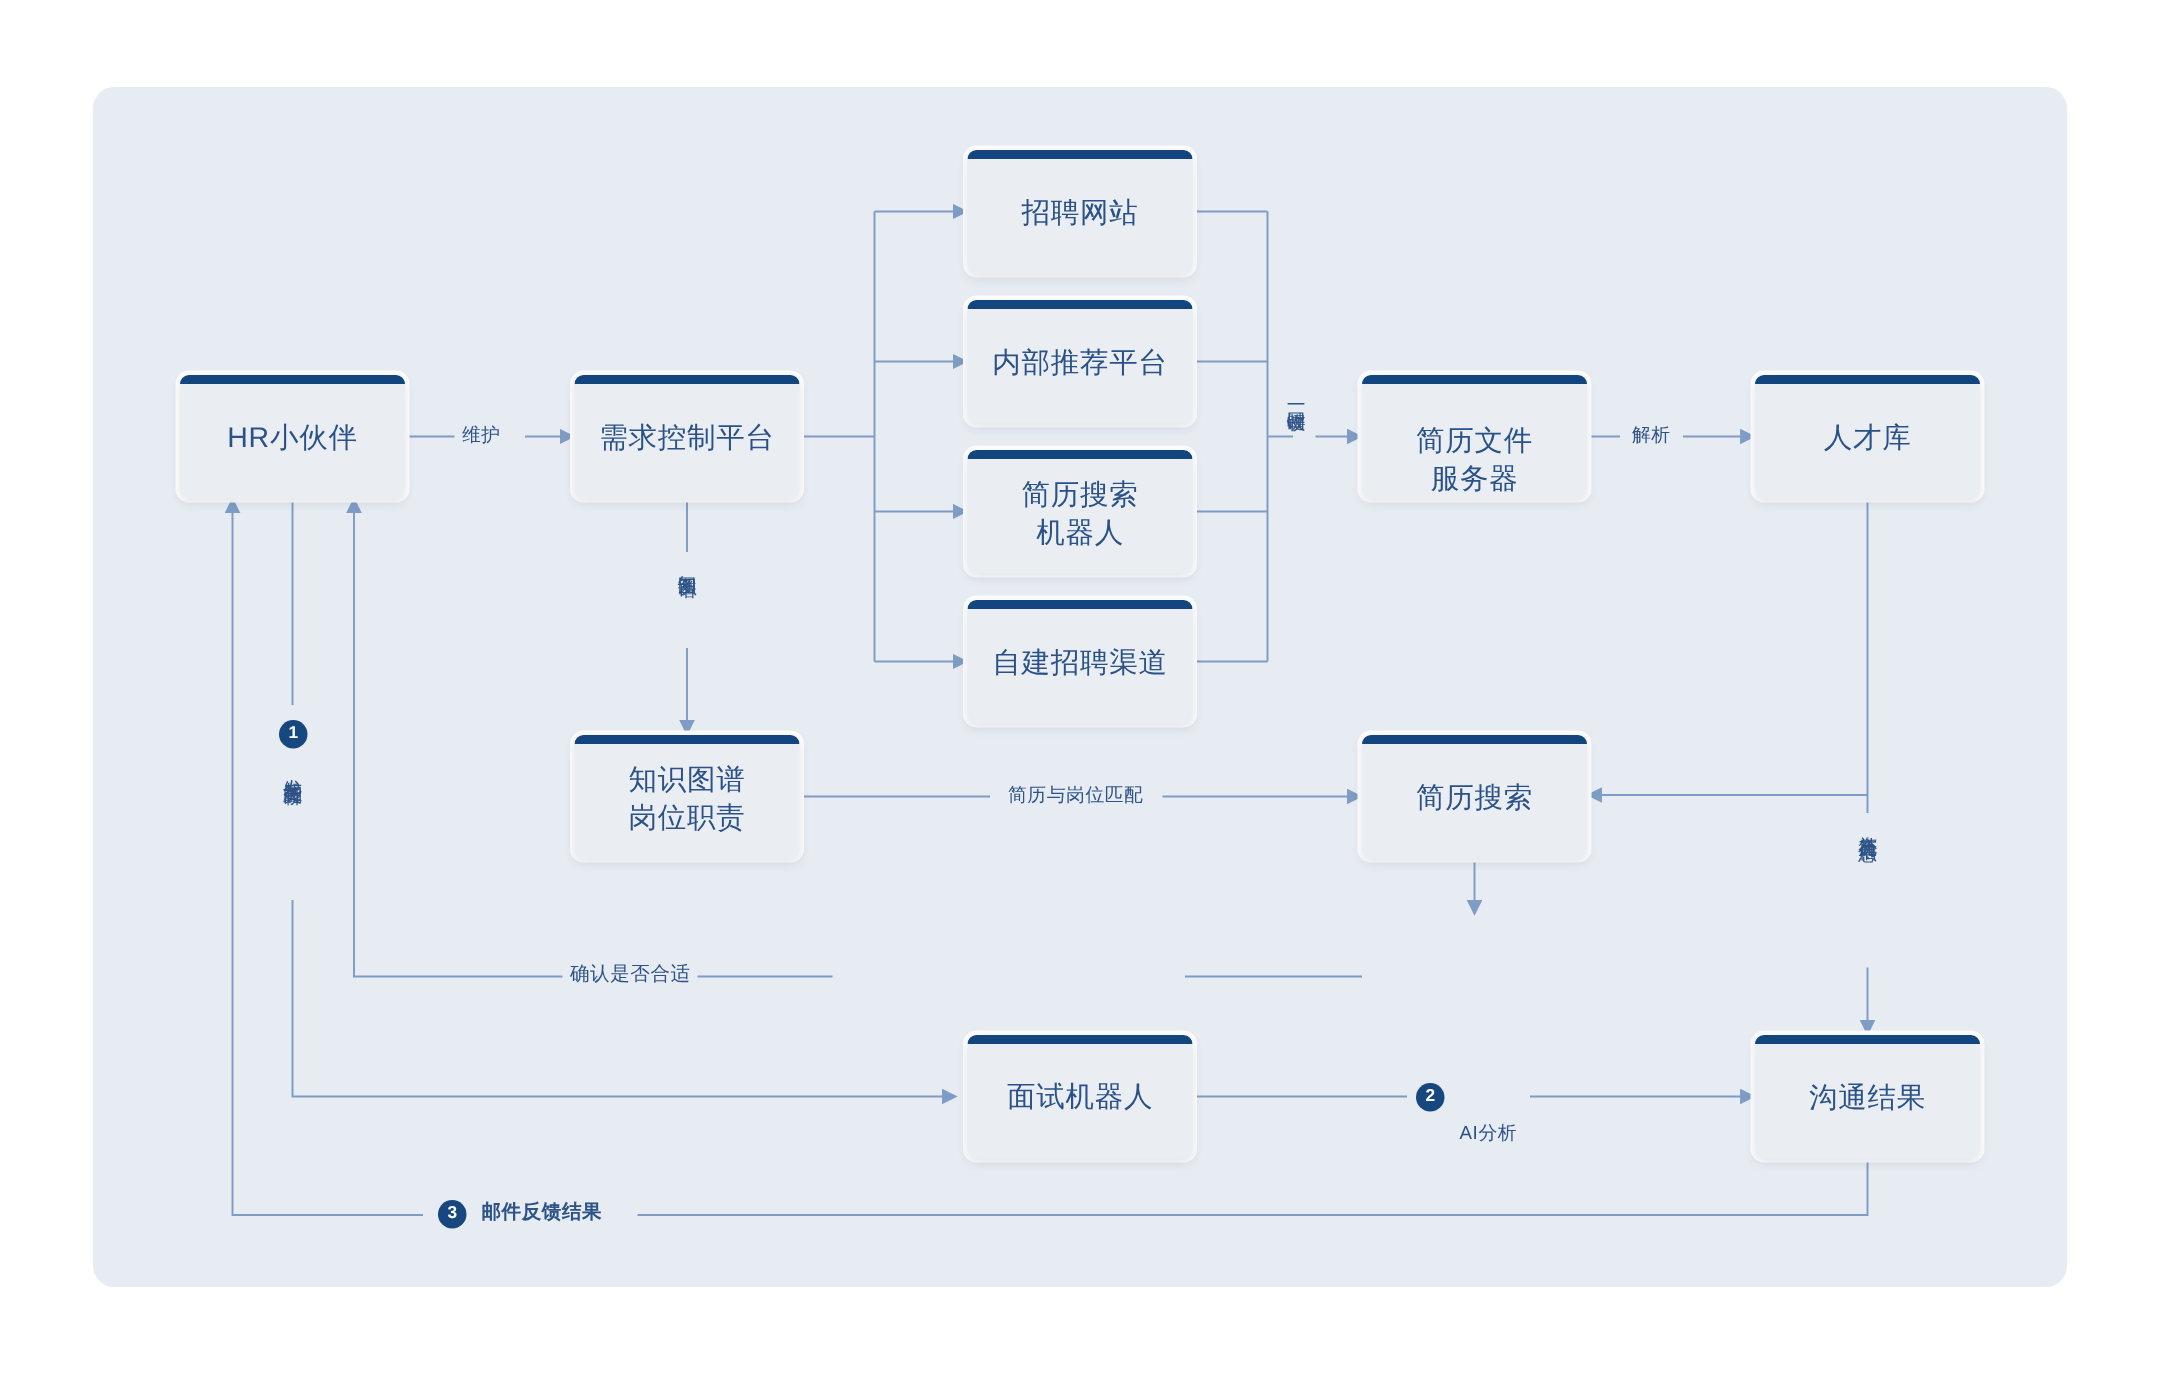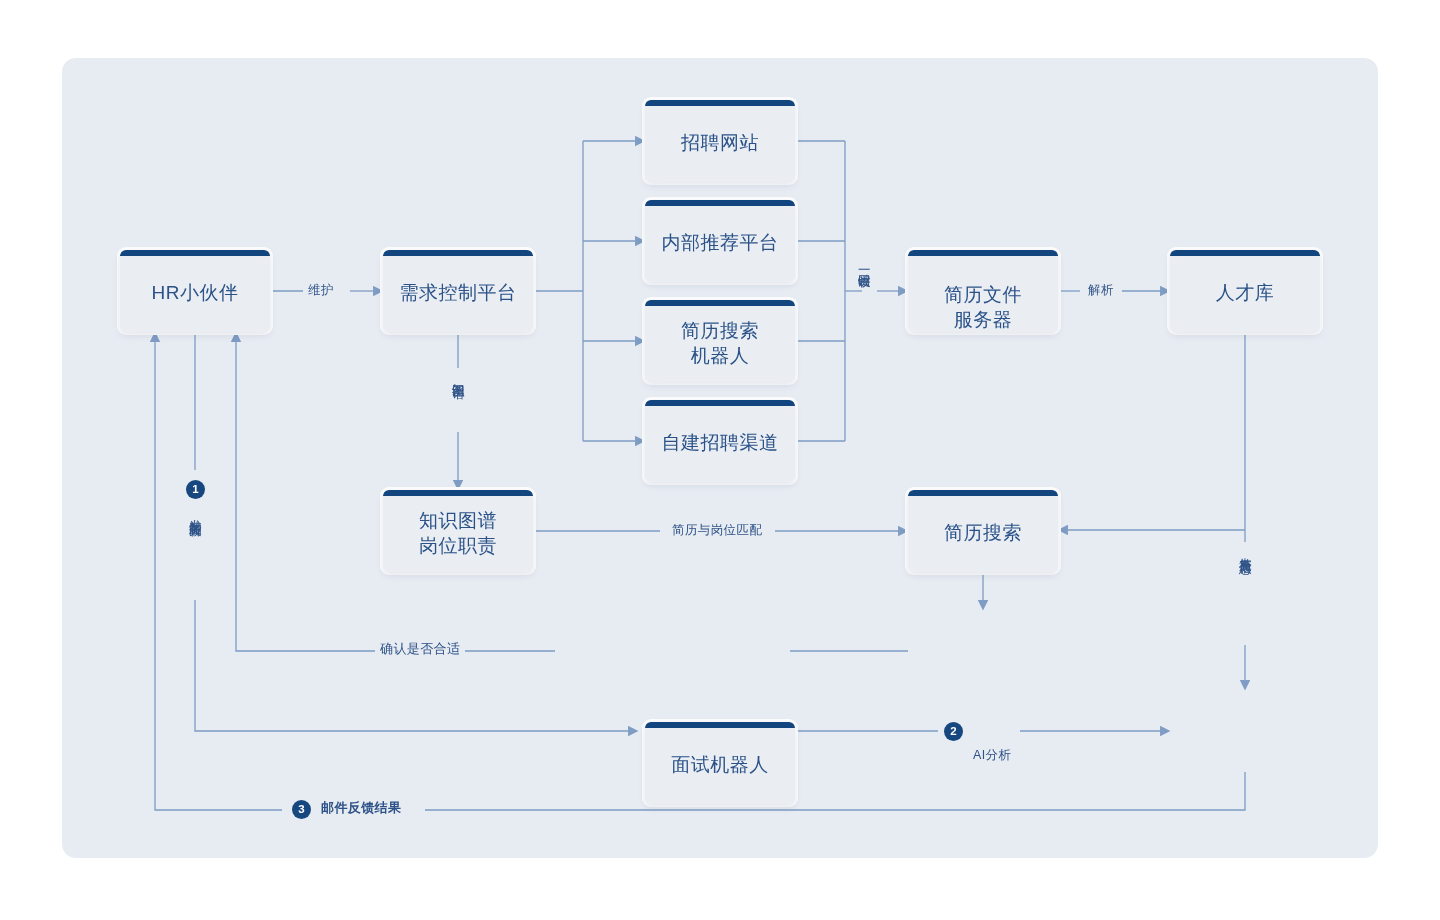--- a/index.html
+++ b/index.html
@@ -141,22 +141,25 @@
   <div class="node" style="left:1170px;top:250px;width:150px;height:82px;">
     <span class="nlab">人才库</span>
   </div>
   <div class="node" style="left:383px;top:490px;width:150px;height:82px;">
     <span class="nlab">知识图谱
 岗位职责</span>
   </div>
   <div class="node" style="left:908px;top:490px;width:150px;height:82px;">
     <span class="nlab">简历搜索</span>
   </div>
-  <div class="node" style="left:645px;top:722px;width:150px;height:82px;">
+  <div class="node" style="left:645px;top:690px;width:150px;height:82px;font-family:Liberation Mono, monospace;">
     <span class="nlab">面试机器人</span>
+  </div>
+  <div class="node" style="left:1170px;top:690px;width:150px;height:82px;">
+    <span class="nlab">沟通结果</span>
   </div>
 
   <div class="edgelabel" style="left:303px;top:283px;">维护</div>
 
   <div class="vlabel" style="left:857px;top:258px;">一键回收</div>
 
   <div class="edgelabel" style="left:1083px;top:283px;">解析</div>
 
   <div class="vlabel" style="left:451px;top:368px;">知识图谱</div>
 

